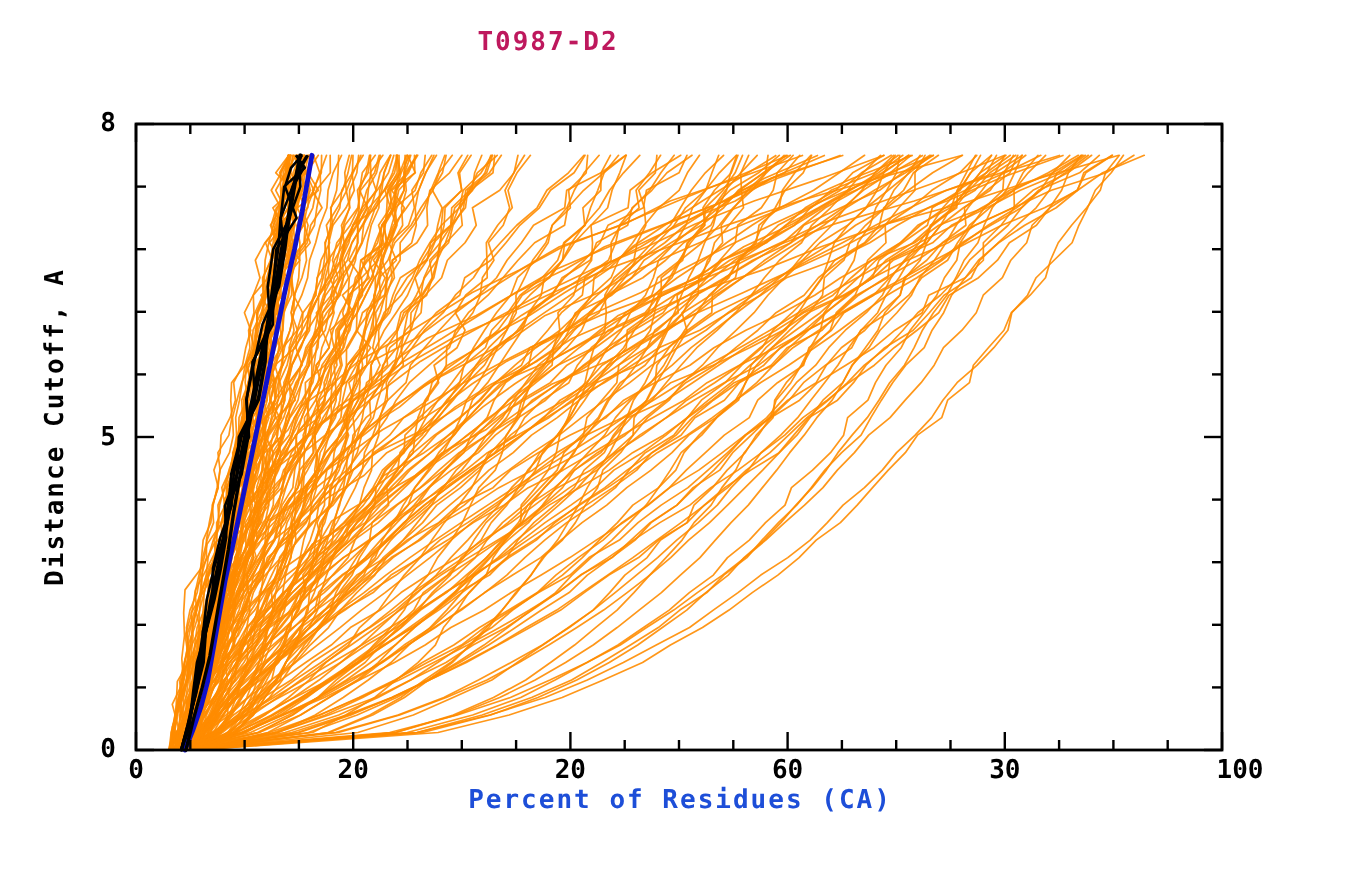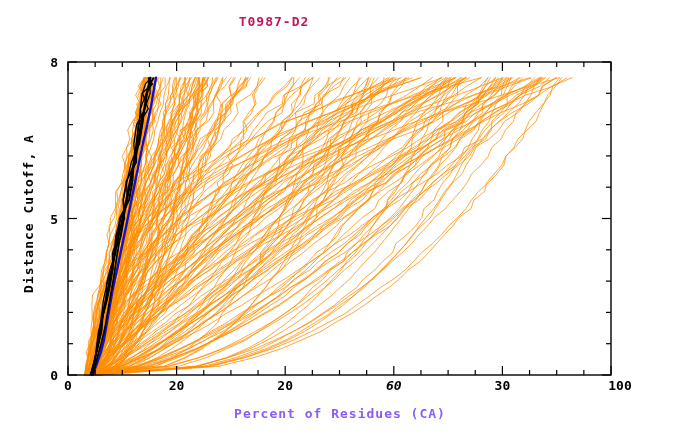--- a/index.html
+++ b/index.html
@@ -28,28 +28,28 @@
     text-align: center;
     font-family: "DejaVu Sans Mono", "Liberation Mono", monospace;
     font-size: 13px;
     font-weight: bold;
     letter-spacing: 1px;
     color: #be185d;
   }
   .xlabel {
     position: absolute;
     left: 0;
-    top: 406px;
+    top: 393px;
     width: 680px;
     text-align: center;
     font-family: "DejaVu Sans Mono", "Liberation Mono", monospace;
     font-size: 13px;
     font-weight: bold;
     letter-spacing: 1px;
-    color: #8b5cf6;
+    color: #1d4ed8;
   }
   .ylabel {
     position: absolute;
     left: -87px;
     top: 206px;
     width: 230px;
     text-align: center;
     transform: rotate(-90deg);
     transform-origin: center center;
     font-family: "DejaVu Sans Mono", "Liberation Mono", monospace;
@@ -75,21 +75,21 @@
 
 <div id="figure">
 
   <div class="plot-title">T0987-D2</div>
   <div class="xlabel">Percent of Residues (CA)</div>
   <div class="ylabel">Distance Cutoff, A</div>
 
   <div class="tick-label xtick-label" style="left:68px;  top:378px;">0</div>
   <div class="tick-label xtick-label" style="left:176.6px;top:378px;">20</div>
   <div class="tick-label xtick-label" style="left:285.2px;top:378px;">20</div>
-  <div class="tick-label xtick-label" style="left:393.8px;top:378px;font-style:italic;">60</div>
+  <div class="tick-label xtick-label" style="left:393.8px;top:378px;">60</div>
   <div class="tick-label xtick-label" style="left:502.4px;top:378px;">30</div>
   <div class="tick-label xtick-label" style="left:620px;  top:378px;">100</div>
 
   <div class="tick-label ytick-label" style="left:38px; top:375px; width:20px;">0</div>
   <div class="tick-label ytick-label" style="left:38px; top:218.5px; width:20px;">5</div>
   <div class="tick-label ytick-label" style="left:30px; top:62px; width:28px;">8</div>
 
   <svg id="plot-svg" width="680" height="440">
     <g id="curves-bulk">
         <path d="M89.09 375.00 L101.07 366.25 L113.00 357.51 L124.02 348.76 L135.58 340.02 L147.61 331.27 L158.64 322.53 L170.03 313.78 L180.69 305.04 L192.55 296.29 L203.65 287.54 L215.00 278.80 L225.58 270.05 L235.88 261.31 L248.36 252.56 L258.88 243.82 L269.03 235.07 L280.87 226.33 L292.41 217.58 L301.99 208.83 L314.09 200.09 L325.09 191.34 L336.10 182.60 L345.58 173.85 L356.91 165.11 L368.40 156.36 L380.01 147.61 L389.79 138.87 L401.24 130.12 L409.94 121.38 L423.88 112.63 L433.09 103.89 L444.12 95.14 L454.74 86.40 L465.58 77.65" fill="none" stroke="#FF8C00" stroke-width="0.85" stroke-opacity="0.9" stroke-linejoin="round" stroke-linecap="round"></path>

